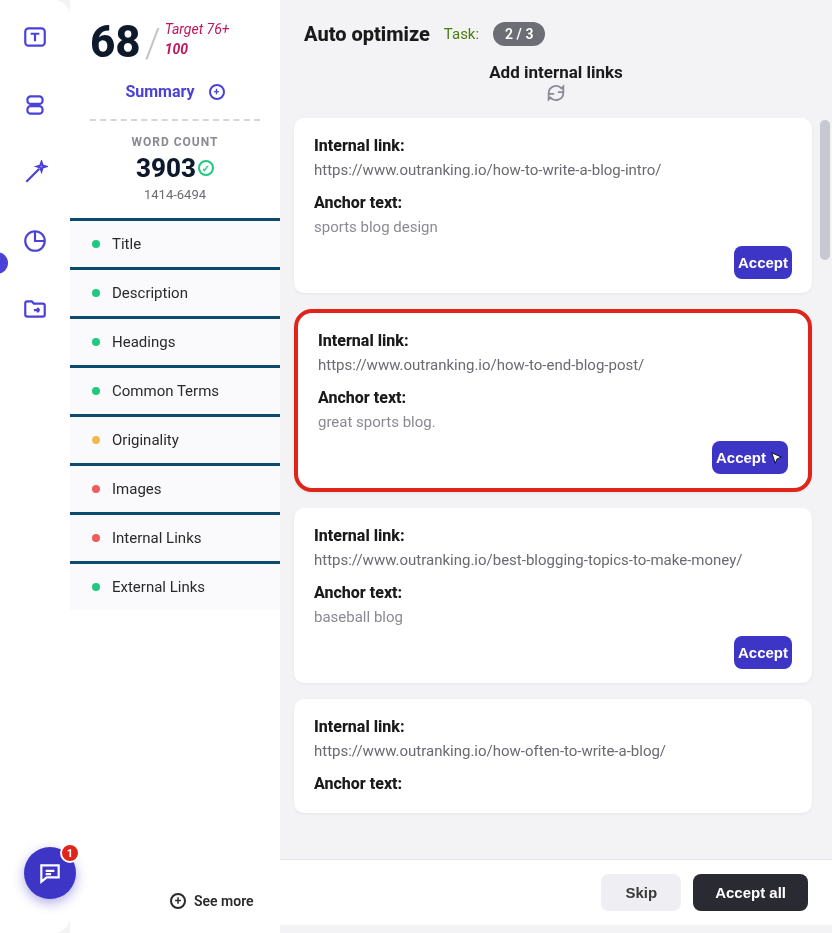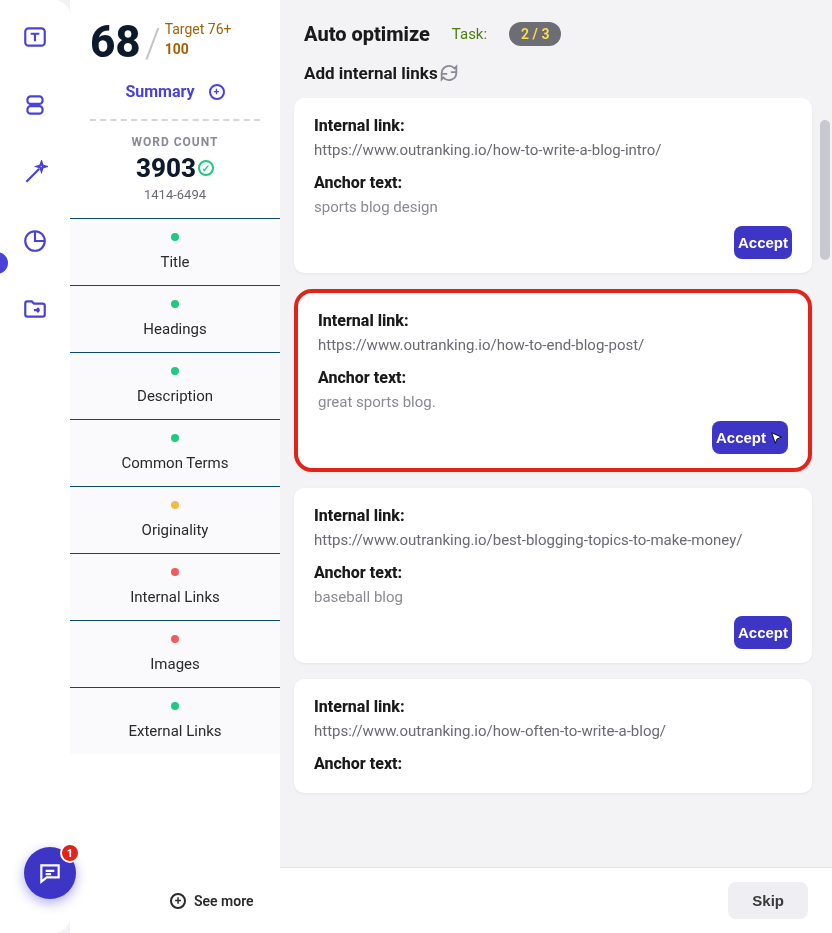--- a/index.html
+++ b/index.html
@@ -65,22 +65,23 @@
   }
   .score-slash {
     font-size: 40px;
     color:#c4c4c4;
     font-weight:300;
     line-height:1;
     margin-top:4px;
   }
   .score-meta {
     font-size:14px;
-    color:#a16207;
+    color:#be185d;
     line-height:1.4;
+    font-style:italic;
   }
   .score-meta .max { font-weight:700; }
   .summary-link {
     text-align:center;
     color:#4a42d8;
     font-weight:700;
     font-size:16px;
     padding:8px 0 18px;
     cursor:pointer;
     display:flex;
@@ -130,24 +131,23 @@
     display:flex;
     flex-direction:column;
   }
   .section-item {
     padding:14px 22px;
     font-size:15px;
     color:#2a2a2a;
     display:flex;
     align-items:center;
     gap:12px;
-    border-top:1px solid #0c4a6e;
+    border-top:3px solid #0c4a6e;
     cursor:pointer;
     background:#fafafc;
-    flex-direction:column;
   }
   .dot {
     width:8px;height:8px;border-radius:50%;
     flex-shrink:0;
   }
   .dot.green { background:#1fc97f; }
   .dot.yellow { background:#f2b94b; }
   .dot.red { background:#f15b5b; }
   .see-more {
     position:absolute;
@@ -170,45 +170,46 @@
   .main {
     flex:1;
     display:flex;
     flex-direction:column;
     position:relative;
     background:#f3f3f6;
   }
   .main-header {
     display:flex;
     align-items:center;
-    gap:22px;
+    gap:14px;
     padding:22px 24px 16px;
   }
   .main-header .title {
     font-size:20px;
     font-weight:800;
     color:#1a1a1a;
   }
   .main-header .task-label {
     font-size:15px;
     color:#4d7c0f;
   }
   .pill {
     background:#6d6d76;
-    color:#fde047;
+    color:#ffffff;
     padding:4px 12px;
     border-radius:14px;
     font-size:14px;
     font-weight:600;
   }
   .sub-header {
     display:flex;
     align-items:center;
     justify-content:flex-start;
     padding:0 24px 14px;
+    flex-direction:column;
   }
   .sub-header .subtitle {
     font-size:17px;
     font-weight:700;
     color:#1a1a1a;
   }
   .refresh-icon {
     width:22px;height:22px;color:#8a8a94;cursor:pointer;
   }
   .refresh-icon svg { width:22px;height:22px;stroke:#8a8a94;stroke-width:2;fill:none; }
@@ -263,21 +264,21 @@
     cursor:pointer;
     display:flex;
     align-items:center;
     gap:4px;
   }
   .cursor-arrow {
     width:14px;height:14px;fill:#fff;stroke:#000;stroke-width:1;
   }
   .bottom-bar {
     position:absolute;
-    bottom:0;left:0;right:0;
+    bottom:8px;left:0;right:0;
     background:#fff;
     border-top:1px solid #e2e2ea;
     padding:14px 24px;
     display:flex;
     justify-content:flex-end;
     gap:12px;
   }
   .skip-btn {
     background:#efeff3;
     color:#3a3a3a;
@@ -385,41 +386,41 @@
     </div>
     <div class="wc-range">1414-6494</div>
 
     <div class="section-list" id="section-list">
         <div class="section-item">
           <span class="dot green"></span>
           <span>Title</span>
         </div>
         <div class="section-item">
           <span class="dot green"></span>
+          <span>Description</span>
+        </div>
+        <div class="section-item">
+          <span class="dot green"></span>
           <span>Headings</span>
-        </div>
-        <div class="section-item">
-          <span class="dot green"></span>
-          <span>Description</span>
         </div>
         <div class="section-item">
           <span class="dot green"></span>
           <span>Common Terms</span>
         </div>
         <div class="section-item">
           <span class="dot yellow"></span>
           <span>Originality</span>
         </div>
         <div class="section-item">
           <span class="dot red"></span>
+          <span>Images</span>
+        </div>
+        <div class="section-item">
+          <span class="dot red"></span>
           <span>Internal Links</span>
-        </div>
-        <div class="section-item">
-          <span class="dot red"></span>
-          <span>Images</span>
         </div>
         <div class="section-item">
           <span class="dot green"></span>
           <span>External Links</span>
         </div>
       </div>
 
     <div class="see-more">
       <span class="plus">+</span>
       <span>See more</span>
@@ -476,20 +477,21 @@
           <div class="label">Internal link:</div>
           <div class="url">https://www.outranking.io/how-often-to-write-a-blog/</div>
           <div class="label">Anchor text:</div>
         </div>
       </div>
 
     <div class="scroll-track"></div>
 
     <div class="bottom-bar">
       <button class="skip-btn">Skip</button>
+      <button class="accept-all-btn">Accept all</button>
     </div>
   </div>
 
 </div>
 
 <div class="chat-fab">
   <svg viewBox="0 0 24 24">
       <path d="M4 5h16v11H9l-5 4z"></path>
       <path d="M8 10h8M8 13h5"></path>
     </svg>

